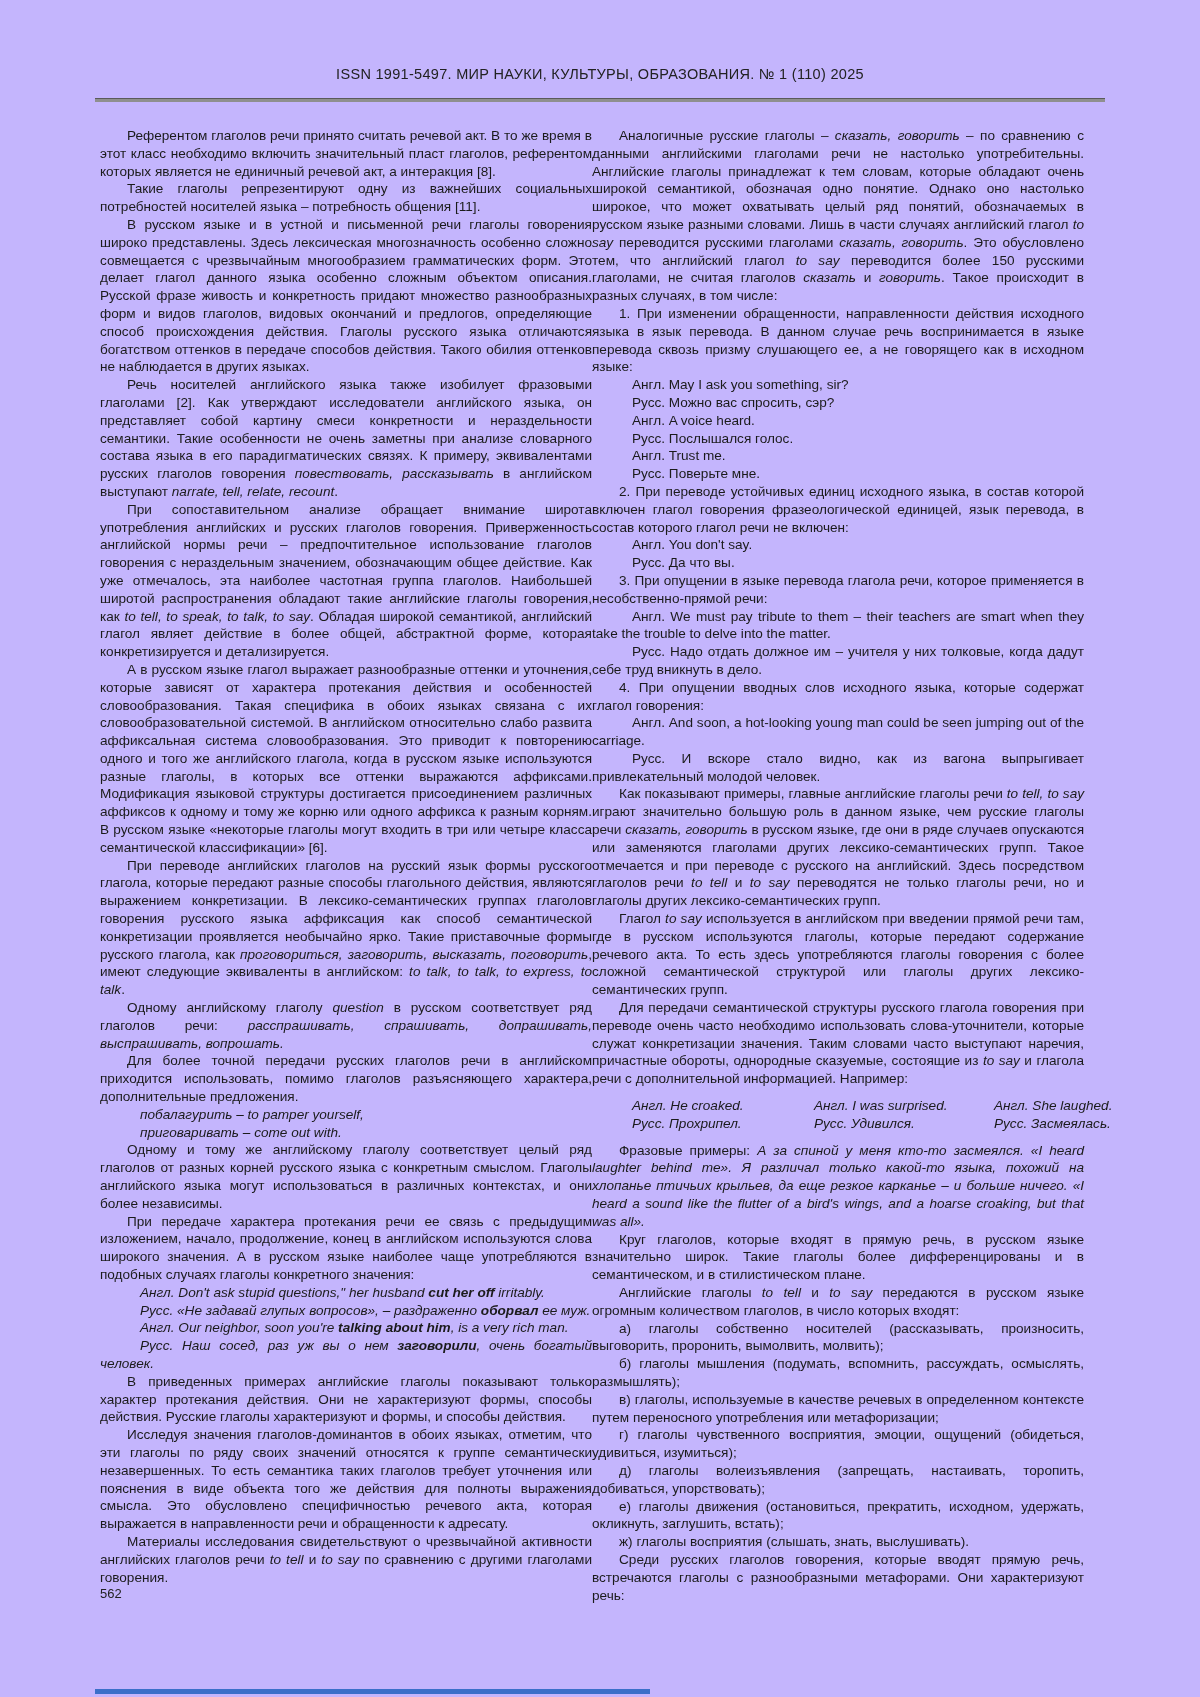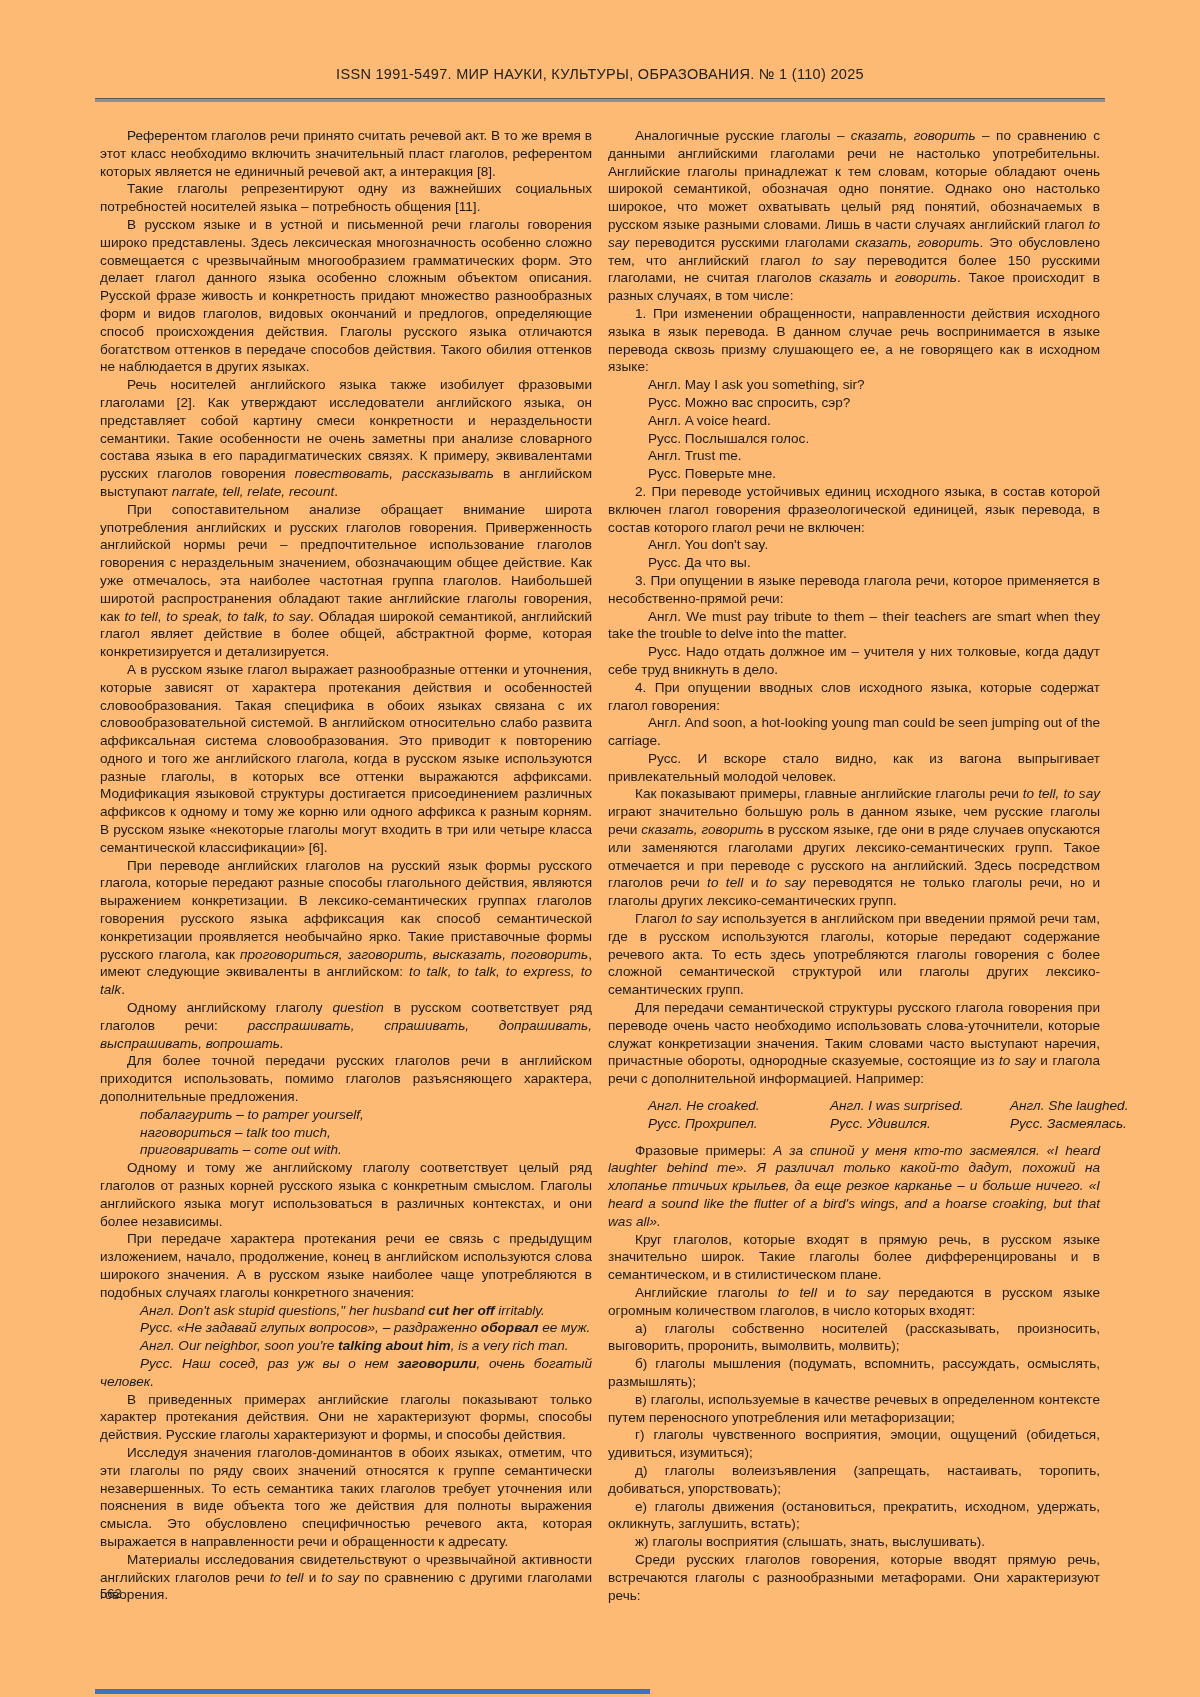--- a/index.html
+++ b/index.html
@@ -1,30 +1,30 @@
 <!DOCTYPE html>
 <html lang="ru"><head>
 <meta charset="utf-8">
 <style>
   html,body { margin:0; padding:0; background:#ffffff; }
   .page {
-    position:relative; width:1200px; height:1697px; background:#fdba74;
+    position:relative; width:1200px; height:1697px; background:#c4b5fd;
     font-family:"Liberation Sans", sans-serif; color:#1b1b1b; overflow:hidden;
   }
   .header-title {
     position:absolute; top:66px; left:0; right:0; text-align:center;
     font-size:14.5px; letter-spacing:.3px; color:#222;
   }
   .header-rule {
     position:absolute; top:98px; left:95px; right:95px; height:3px;
     background:#8f8f8f; border-top:1px solid #5a5a5a;
   }
   .columns {
     position:absolute; top:127px; left:100px; width:1000px;
-    display:flex; gap:16px;
+    display:flex; 
   }
   .col { width:492px; font-size:13.6px; line-height:17.8px; text-align:justify; }
   .col p { margin:0; }
   .p  { text-indent:27px; }
   .ex { text-indent:40px; }
   .i  { font-style:italic; }
   .bi { font-style:italic; font-weight:bold; }
   .pairs3 {
     display:grid; grid-template-columns:222px 180px 1fr;
     margin-top:9px;
@@ -51,21 +51,20 @@
         <p class="p"><span>Референтом глаголов речи принято считать речевой акт. В то же время в этот класс необходимо включить значительный пласт глаголов, референтом которых является не единичный речевой акт, а интеракция [8].</span></p>
         <p class="p"><span>Такие глаголы репрезентируют одну из важнейших социальных потребностей носителей языка – потребность общения [11].</span></p>
         <p class="p"><span>В русском языке и в устной и письменной речи глаголы говорения широко представлены. Здесь лексическая многозначность особенно сложно совмещается с чрезвычайным многообразием грамматических форм. Это делает глагол данного языка особенно сложным объектом описания. Русской фразе живость и конкретность придают множество разнообразных форм и видов глаголов, видовых окончаний и предлогов, определяющие способ происхождения действия. Глаголы русского языка отличаются богатством оттенков в передаче способов действия. Такого обилия оттенков не наблюдается в других языках.</span></p>
         <p class="p"><span>Речь носителей английского языка также изобилует фразовыми глаголами [2]. Как утверждают исследователи английского языка, он представляет собой картину смеси конкретности и нераздельности семантики. Такие особенности не очень заметны при анализе словарного состава языка в его парадигматических связях. К примеру, эквивалентами русских глаголов говорения </span><span class="i">повествовать, рассказывать</span><span> в английском выступают </span><span class="i">narrate, tell, relate, recount</span><span>.</span></p>
         <p class="p"><span>При сопоставительном анализе обращает внимание широта употребления английских и русских глаголов говорения. Приверженность английской нормы речи – предпочтительное использование глаголов говорения с нераздельным значением, обозначающим общее действие. Как уже отмечалось, эта наиболее частотная группа глаголов. Наибольшей широтой распространения обладают такие английские глаголы говорения, как </span><span class="i">to tell, to speak, to talk, to say</span><span>. Обладая широкой семантикой, английский глагол являет действие в более общей, абстрактной форме, которая конкретизируется и детализируется.</span></p>
         <p class="p"><span>А в русском языке глагол выражает разнообразные оттенки и уточнения, которые зависят от характера протекания действия и особенностей словообразования. Такая специфика в обоих языках связана с их словообразовательной системой. В английском относительно слабо развита аффиксальная система словообразования. Это приводит к повторению одного и того же английского глагола, когда в русском языке используются разные глаголы, в которых все оттенки выражаются аффиксами. Модификация языковой структуры достигается присоединением различных аффиксов к одному и тому же корню или одного аффикса к разным корням. В русском языке «некоторые глаголы могут входить в три или четыре класса семантической классификации» [6].</span></p>
         <p class="p"><span>При переводе английских глаголов на русский язык формы русского глагола, которые передают разные способы глагольного действия, являются выражением конкретизации. В лексико-семантических группах глаголов говорения русского языка аффиксация как способ семантической конкретизации проявляется необычайно ярко. Такие приставочные формы русского глагола, как </span><span class="i">проговориться, заговорить, высказать, поговорить</span><span>, имеют следующие эквиваленты в английском: </span><span class="i">to talk, to talk, to express, to talk</span><span>.</span></p>
         <p class="p"><span>Одному английскому глаголу </span><span class="i">question</span><span> в русском соответствует ряд глаголов речи: </span><span class="i">расспрашивать, спрашивать, допрашивать, выспрашивать, вопрошать.</span></p>
         <p class="p"><span>Для более точной передачи русских глаголов речи в английском приходится использовать, помимо глаголов разъясняющего характера, дополнительные предложения.</span></p>
         <p class="ex"><span class="i">побалагурить – to pamper yourself,</span></p>
-        <p class="ex"><span class="i">наговориться – talk too much,</span></p>
         <p class="ex"><span class="i">приговаривать – come out with.</span></p>
         <p class="p"><span>Одному и тому же английскому глаголу соответствует целый ряд глаголов от разных корней русского языка с конкретным смыслом. Глаголы английского языка могут использоваться в различных контекстах, и они более независимы.</span></p>
         <p class="p"><span>При передаче характера протекания речи ее связь с предыдущим изложением, начало, продолжение, конец в английском используются слова широкого значения. А в русском языке наиболее чаще употребляются в подобных случаях глаголы конкретного значения:</span></p>
         <p class="ex"><span class="i">Англ. Don't ask stupid questions," her husband </span><span class="bi">cut her off</span><span class="i"> irritably.</span></p>
         <p class="ex"><span class="i">Русс. «Не задавай глупых вопросов», – раздраженно </span><span class="bi">оборвал</span><span class="i"> ее муж.</span></p>
         <p class="ex"><span class="i">Англ. Our neighbor, soon you're </span><span class="bi">talking about him</span><span class="i">, is a very rich man.</span></p>
         <p class="ex"><span class="i">Русс. Наш сосед, раз уж вы о нем </span><span class="bi">заговорили</span><span class="i">, очень богатый человек.</span></p>
         <p class="p"><span>В приведенных примерах английские глаголы показывают только характер протекания действия. Они не характеризуют формы, способы действия. Русские глаголы характеризуют и формы, и способы действия.</span></p>
         <p class="p"><span>Исследуя значения глаголов-доминантов в обоих языках, отметим, что эти глаголы по ряду своих значений относятся к группе семантически незавершенных. То есть семантика таких глаголов требует уточнения или пояснения в виде объекта того же действия для полноты выражения смысла. Это обусловлено специфичностью речевого акта, которая выражается в направленности речи и обращенности к адресату.</span></p>
         <p class="p"><span>Материалы исследования свидетельствуют о чрезвычайной активности английских глаголов речи </span><span class="i">to tell</span><span> и </span><span class="i">to say</span><span> по сравнению с другими глаголами говорения.</span></p>
@@ -92,21 +91,21 @@
         <p class="p"><span>Глагол </span><span class="i">to say</span><span> используется в английском при введении прямой речи там, где в русском используются глаголы, которые передают содержание речевого акта. То есть здесь употребляются глаголы говорения с более сложной семантической структурой или глаголы других лексико-семантических групп.</span></p>
         <p class="p"><span>Для передачи семантической структуры русского глагола говорения при переводе очень часто необходимо использовать слова-уточнители, которые служат конкретизации значения. Таким словами часто выступают наречия, причастные обороты, однородные сказуемые, состоящие из </span><span class="i">to say</span><span> и глагола речи с дополнительной информацией. Например:</span></p>
         <div class="pairs3">
           <div class="cell c0">Англ. He croaked.</div>
           <div class="cell c1">Англ. I was surprised.</div>
           <div class="cell c2">Англ. She laughed.</div>
           <div class="cell c0">Русс. Прохрипел.</div>
           <div class="cell c1">Русс. Удивился.</div>
           <div class="cell c2">Русс. Засмеялась.</div>
         </div>
-        <p class="p"><span>Фразовые примеры: </span><span class="i">А за спиной у меня кто-то засмеялся. «I heard laughter behind me». Я различал только какой-то дадут, похожий на хлопанье птичьих крыльев, да еще резкое карканье – и больше ничего. «I heard a sound like the flutter of a bird's wings, and a hoarse croaking, but that was all».</span></p>
+        <p class="p"><span>Фразовые примеры: </span><span class="i">А за спиной у меня кто-то засмеялся. «I heard laughter behind me». Я различал только какой-то языка, похожий на хлопанье птичьих крыльев, да еще резкое карканье – и больше ничего. «I heard a sound like the flutter of a bird's wings, and a hoarse croaking, but that was all».</span></p>
         <p class="p"><span>Круг глаголов, которые входят в прямую речь, в русском языке значительно широк. Такие глаголы более дифференцированы и в семантическом, и в стилистическом плане.</span></p>
         <p class="p"><span>Английские глаголы </span><span class="i">to tell</span><span> и </span><span class="i">to say</span><span> передаются в русском языке огромным количеством глаголов, в число которых входят:</span></p>
         <p class="p"><span>а) глаголы собственно носителей (рассказывать, произносить, выговорить, проронить, вымолвить, молвить);</span></p>
         <p class="p"><span>б) глаголы мышления (подумать, вспомнить, рассуждать, осмыслять, размышлять);</span></p>
         <p class="p"><span>в) глаголы, используемые в качестве речевых в определенном контексте путем переносного употребления или метафоризации;</span></p>
         <p class="p"><span>г) глаголы чувственного восприятия, эмоции, ощущений (обидеться, удивиться, изумиться);</span></p>
         <p class="p"><span>д) глаголы волеизъявления (запрещать, настаивать, торопить, добиваться, упорствовать);</span></p>
         <p class="p"><span>е) глаголы движения (остановиться, прекратить, исходном, удержать, окликнуть, заглушить, встать);</span></p>
         <p class="p"><span>ж) глаголы восприятия (слышать, знать, выслушивать).</span></p>
         <p class="p"><span>Среди русских глаголов говорения, которые вводят прямую речь, встречаются глаголы с разнообразными метафорами. Они характеризуют речь:</span></p>

